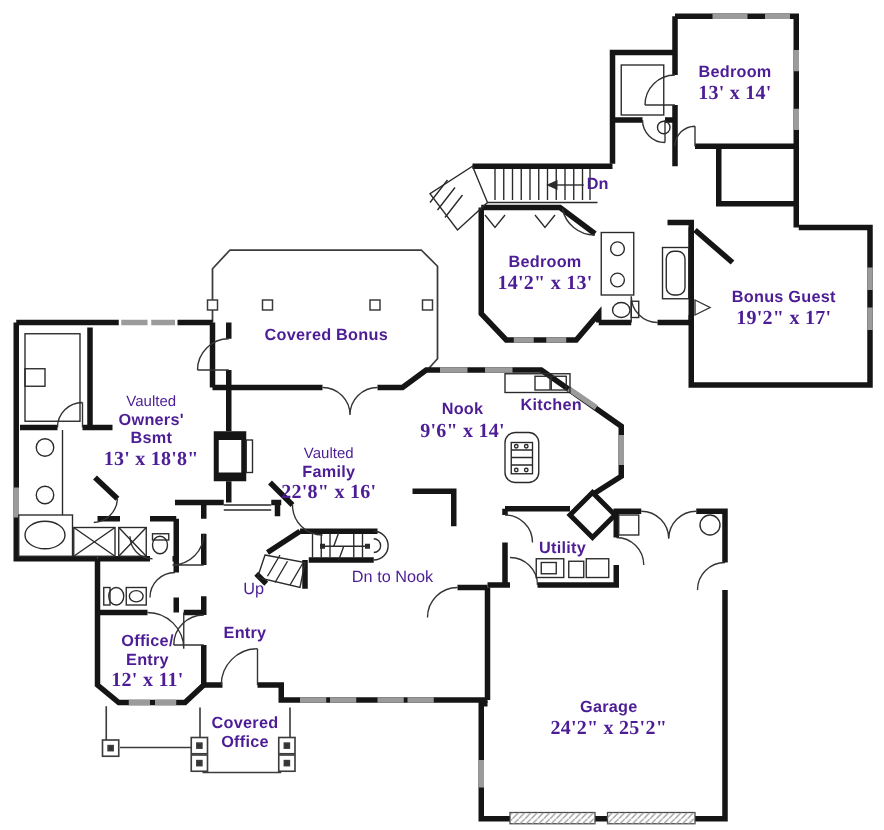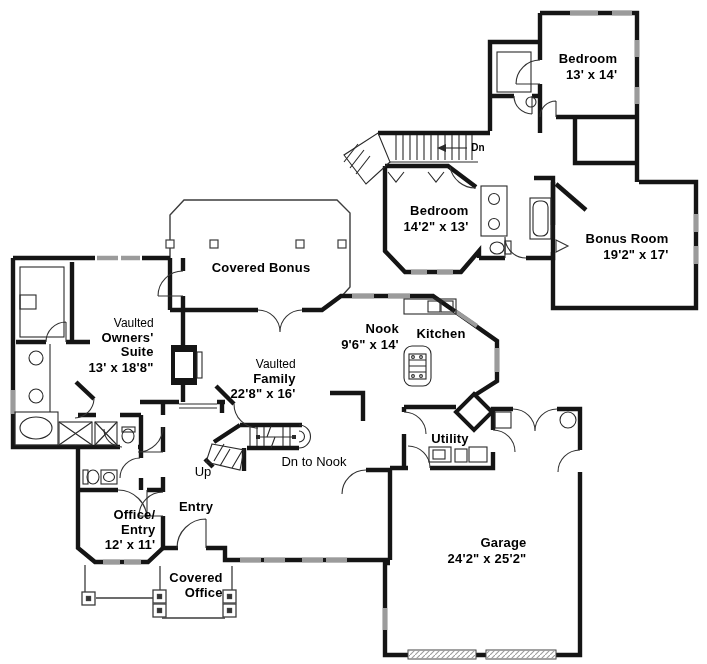--- a/index.html
+++ b/index.html
@@ -1,24 +1,24 @@
 <!DOCTYPE html>
 <html><head>
 <meta charset="utf-8">
 <style>
   html,body{margin:0;padding:0;background:#fff;}
   #plan{position:relative;width:707px;height:664px;background:#ffffff;overflow:hidden;
         font-family:"Liberation Sans",sans-serif;}
   #plan svg{position:absolute;left:0;top:0;}
-  .lbl{position:absolute;transform:translate(-50%,-50%);text-align:right;color:#000000;white-space:nowrap;}
+  .lbl{position:absolute;transform:translate(-50%,-50%);text-align:center;color:#4c1d95;white-space:nowrap;}
   .nm{font-weight:bold;font-size:13px;line-height:1.12;letter-spacing:.2px;}
-  .dim{font-weight:bold;font-size:13px;line-height:1.3;letter-spacing:.2px;}
+  .dim{font-weight:bold;font-size:16px;line-height:1.3;letter-spacing:.2px;font-family:Liberation Serif, serif;}
   .pre{font-weight:normal;font-size:12px;line-height:1.15;margin-top:28px;}
   .ann{font-weight:normal;font-size:13px;}
-  .ann-b{font-weight:bold;font-size:10px;}
+  .ann-b{font-weight:bold;font-size:13px;}
 </style>
 </head>
 <body>
 
 <div id="plan">
 
 <svg width="707" height="664" viewBox="0 0 707 664">
   <defs>
     <pattern id="hatch" width="5" height="5" patternUnits="userSpaceOnUse">
       <path d="M0,5 L5,0" stroke="#9b9b9b" stroke-width="1.1"></path>
@@ -257,71 +257,71 @@
     <div class="nm">Bedroom</div>
     <div class="dim">13' x 14'</div>
   </div>
 
   <div class="lbl" style="left:436px;top:220px">
     <div class="nm">Bedroom</div>
     <div class="dim">14'2" x 13'</div>
   </div>
 
   <div class="lbl" style="left:627px;top:248px">
-    <div class="nm">Bonus Room</div>
+    <div class="nm">Bonus Guest</div>
     <div class="dim">19'2" x 17'</div>
   </div>
 
   <div class="lbl" style="left:261px;top:268px">
     <div class="nm">Covered Bonus</div>
   </div>
 
   <div class="lbl" style="left:121px;top:333px">
     <div class="pre">Vaulted</div>
     <div class="nm">Owners'</div>
-    <div class="nm">Suite</div>
+    <div class="nm">Bsmt</div>
     <div class="dim">13' x 18'8"</div>
   </div>
 
   <div class="lbl" style="left:370px;top:338px">
     <div class="nm">Nook</div>
     <div class="dim">9'6" x 14'</div>
   </div>
 
-  <div class="lbl" style="left:441px;top:334px">
+  <div class="lbl" style="left:441px;top:324px">
     <div class="nm">Kitchen</div>
   </div>
 
   <div class="lbl" style="left:263px;top:367px">
     <div class="pre">Vaulted</div>
     <div class="nm">Family</div>
     <div class="dim">22'8" x 16'</div>
   </div>
 
   <div class="lbl" style="left:450px;top:439px">
     <div class="nm">Utility</div>
   </div>
 
   <div class="lbl" style="left:196px;top:507px">
     <div class="nm">Entry</div>
   </div>
 
-  <div class="lbl" style="left:130px;top:531px">
+  <div class="lbl" style="left:118px;top:531px">
     <div class="nm">Office/</div>
     <div class="nm">Entry</div>
     <div class="dim">12' x 11'</div>
   </div>
 
 
   <div class="lbl" style="left:196px;top:586px">
     <div class="nm">Covered</div>
     <div class="nm">Office</div>
   </div>
 
-  <div class="lbl" style="left:487px;top:552px">
+  <div class="lbl" style="left:487px;top:576px">
     <div class="nm">Garage</div>
     <div class="dim">24'2" x 25'2"</div>
   </div>
 
   <div class="lbl" style="left:478px;top:147px">
     <div class="ann-b">Dn</div>
   </div>
 
   <div class="lbl" style="left:203px;top:471px">
     <div class="ann">Up</div>

